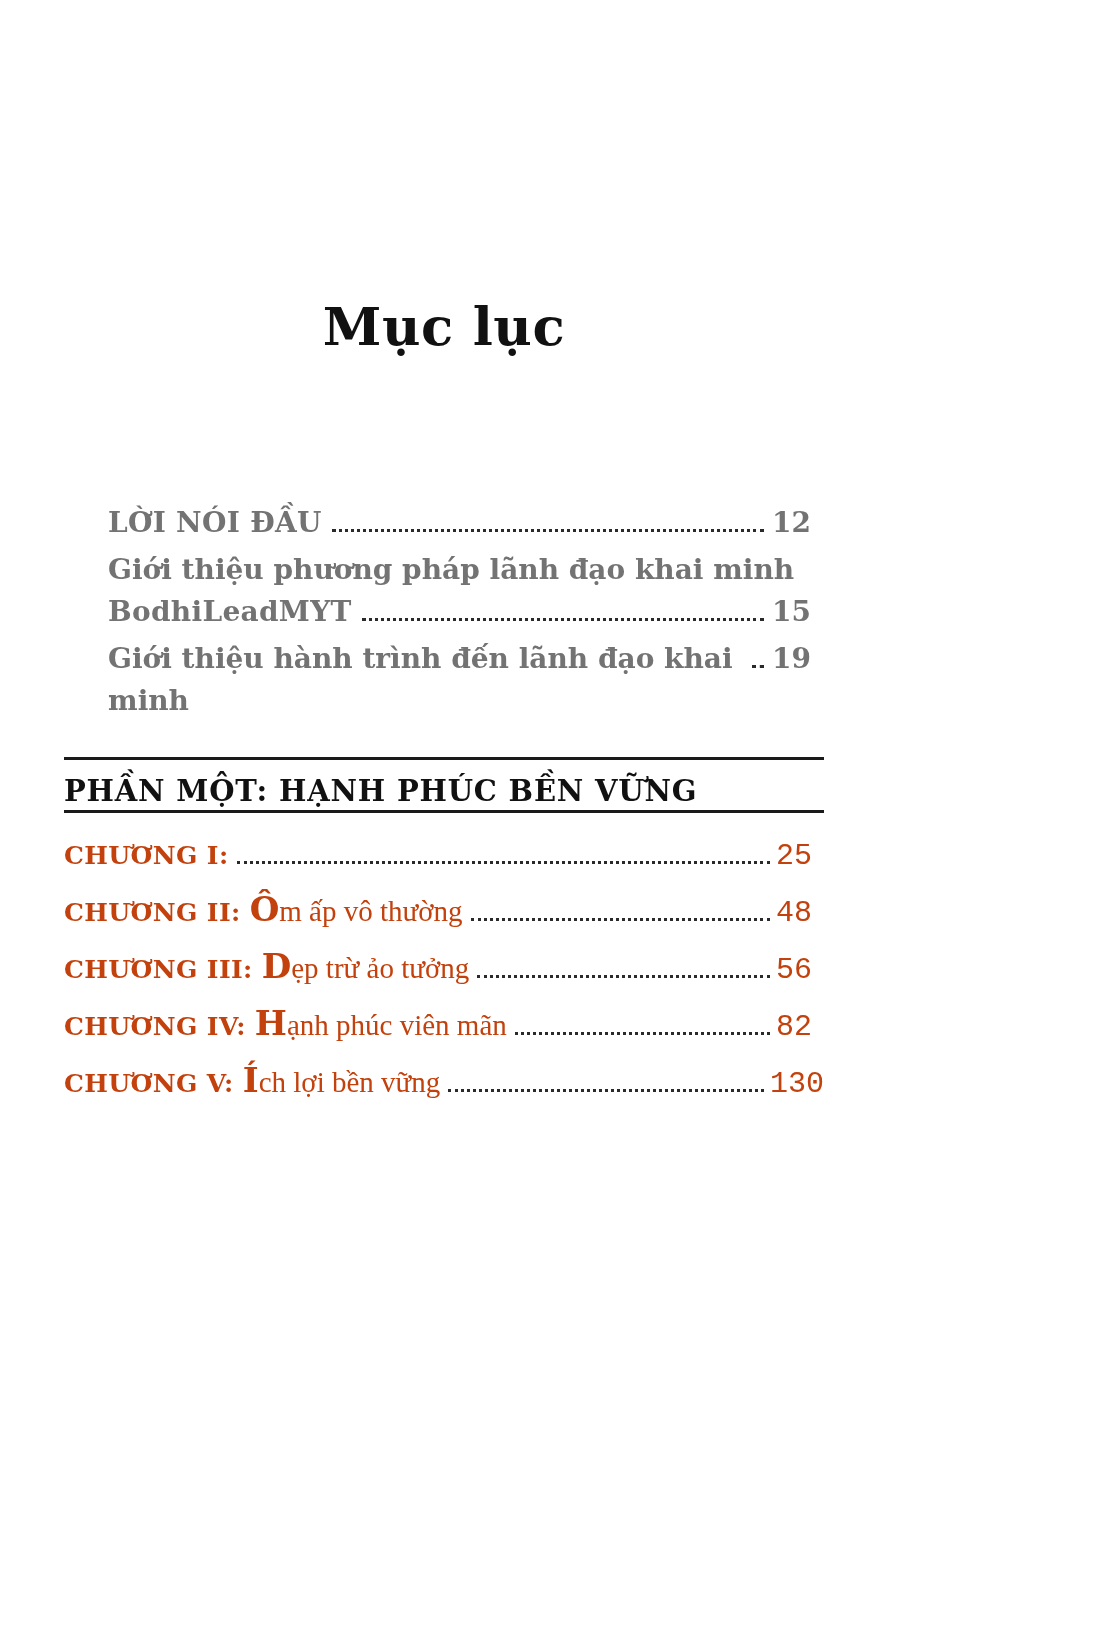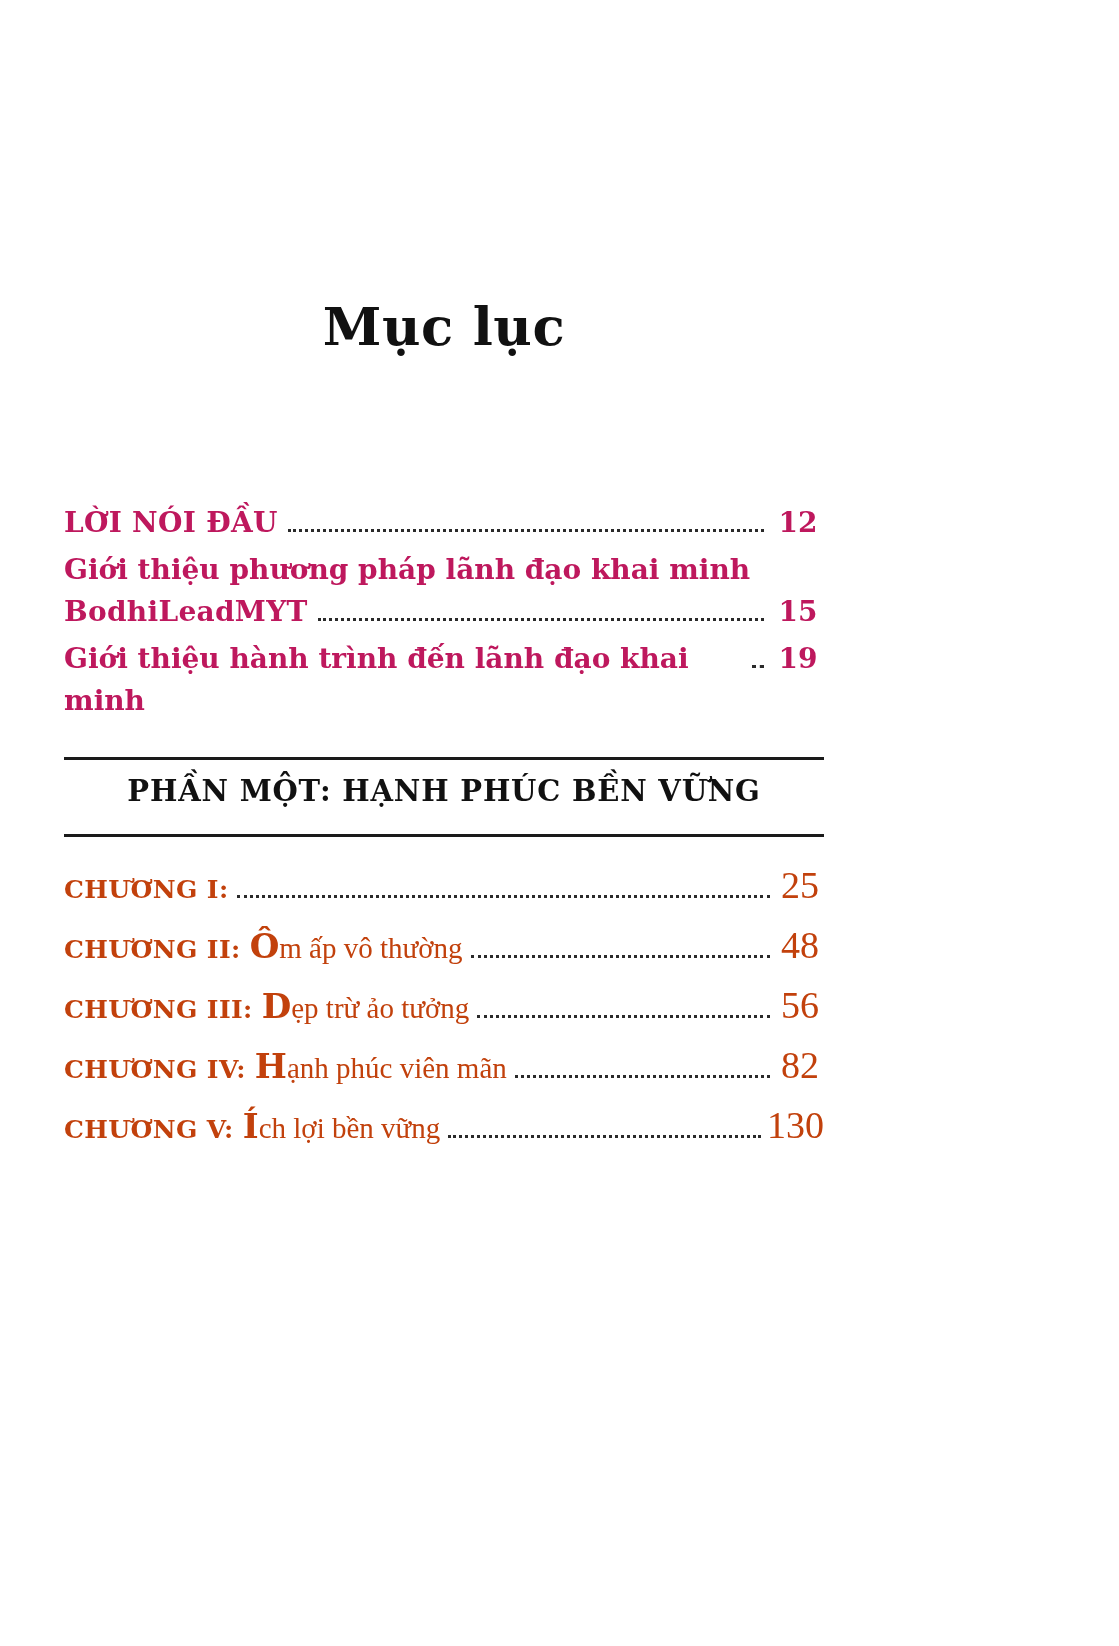--- a/index.html
+++ b/index.html
@@ -38,22 +38,23 @@
     padding-top: 145px;
   }
 
   
   .front-entry {
     display: block;
     font-family: "DejaVu Serif", serif;
     font-weight: bold;
     font-size: 28px;
     line-height: 1.52;
-    color: #be185d;
+    color: #737373;
     margin-bottom: 4px;
+    margin-left: 44px;
   }
   .front-entry .row {
     display: flex;
     align-items: baseline;
     width: 100%;
   }
   .front-entry .label {
     white-space: pre-wrap;
   }
   .smallcaps {
@@ -65,35 +66,34 @@
     border-bottom: 3px dotted #2a2a2a;
     margin: 0 8px 7px 10px;
     min-width: 12px;
     height: 1px;
   }
   .pageno {
     flex: 0 0 auto;
     font-family: "DejaVu Serif", serif;
     font-weight: bold;
     font-size: 28px;
-    text-align: center;
+    text-align: left;
     min-width: 52px;
   }
   .front-entry .wrapline {
     display: block;
   }
 
   
   .part-band {
     margin-top: 34px;
     margin-bottom: 26px;
     border-top: 3px solid #1a1a1a;
     border-bottom: 3px solid #1a1a1a;
-    padding: 14px 0 26px 0;
-    text-align: center;
+    padding: 14px 0 2px 0;
   }
   .part-band .part-title {
     font-family: "DejaVu Serif", serif;
     font-weight: bold;
     font-size: 29px;
     letter-spacing: 0.8px;
     color: #111111;
   }
 
   
@@ -122,23 +122,23 @@
   .chapter-entry .chap-title .dropcap {
     font-family: "DejaVu Serif", serif;
     font-weight: bold;
     font-size: 34px;
   }
   .chapter-entry .leader {
     border-bottom: 3px dotted #2a2a2a;
     margin: 0 6px 7px 8px;
   }
   .chapter-entry .pageno {
-    font-family: Liberation Serif, serif;
+    font-family: Liberation Mono, monospace;
     font-weight: normal;
-    font-size: 38px;
+    font-size: 30px;
     min-width: 48px;
   }
 </style>
 </head>
 <body>
 
 <div class="page">
 
   <h1 class="toc-title">Mục lục</h1>
 

